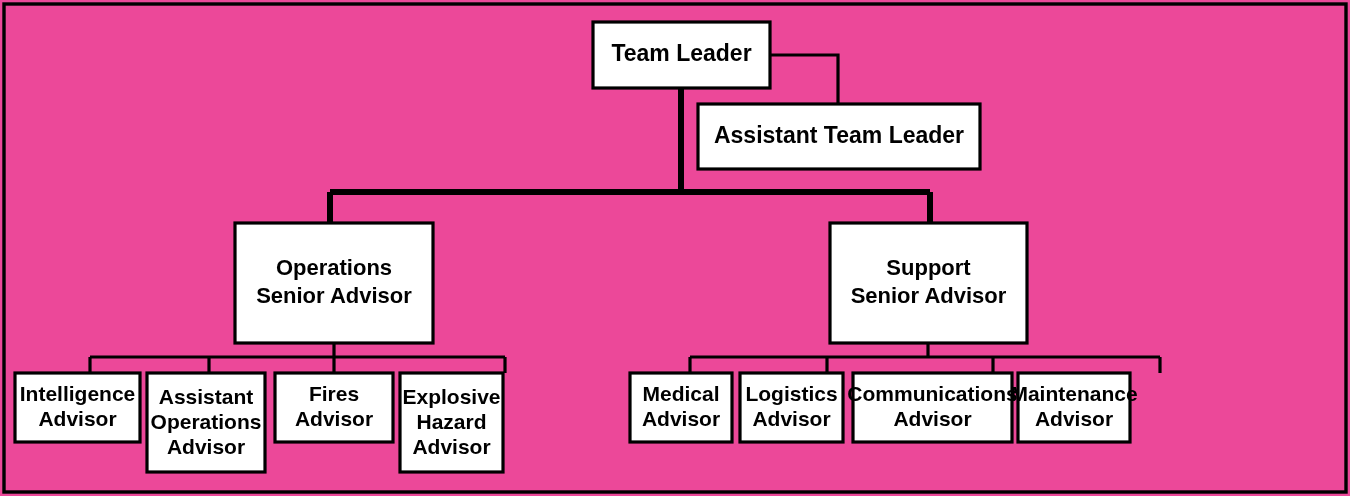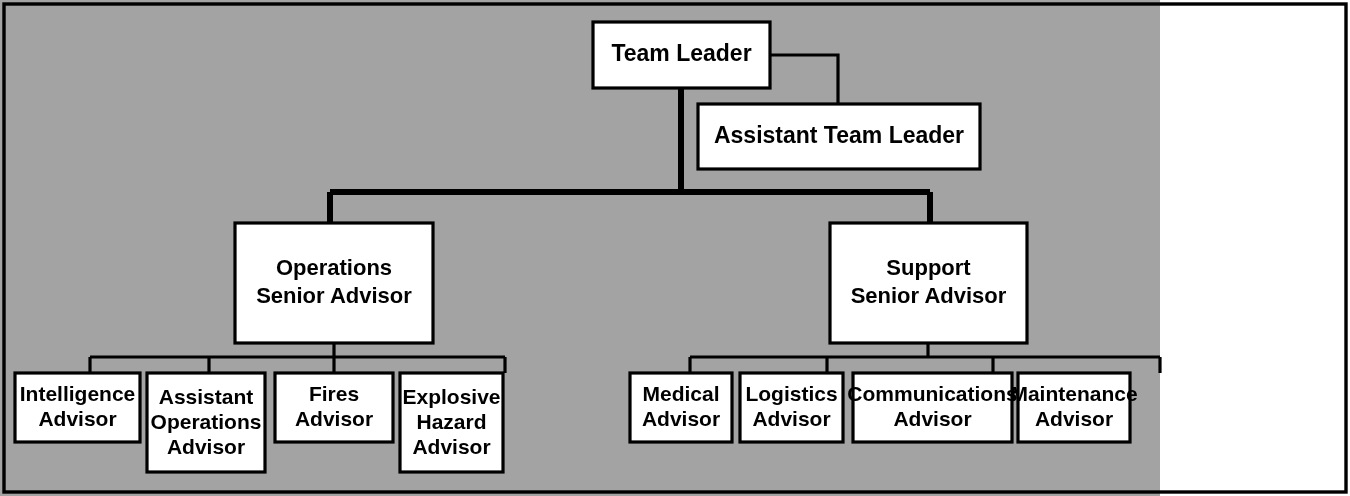--- a/index.html
+++ b/index.html
@@ -8,23 +8,23 @@
     background: #ffffff;
   }
   body {
     width: 1350px;
     height: 496px;
     font-family: "Liberation Sans", sans-serif;
     overflow: hidden;
   }
   #org-chart-root {
     position: relative;
-    width: 1160px;
+    width: 1350px;
     height: 496px;
-    background: #a3a3a3;
+    background: #ec4899;
   }
   svg#chart-svg {
     display: block;
     width: 1350px;
     height: 496px;
   }
   .node-box {
     fill: #ffffff;
     stroke: #000000;
     stroke-width: 3.2;

